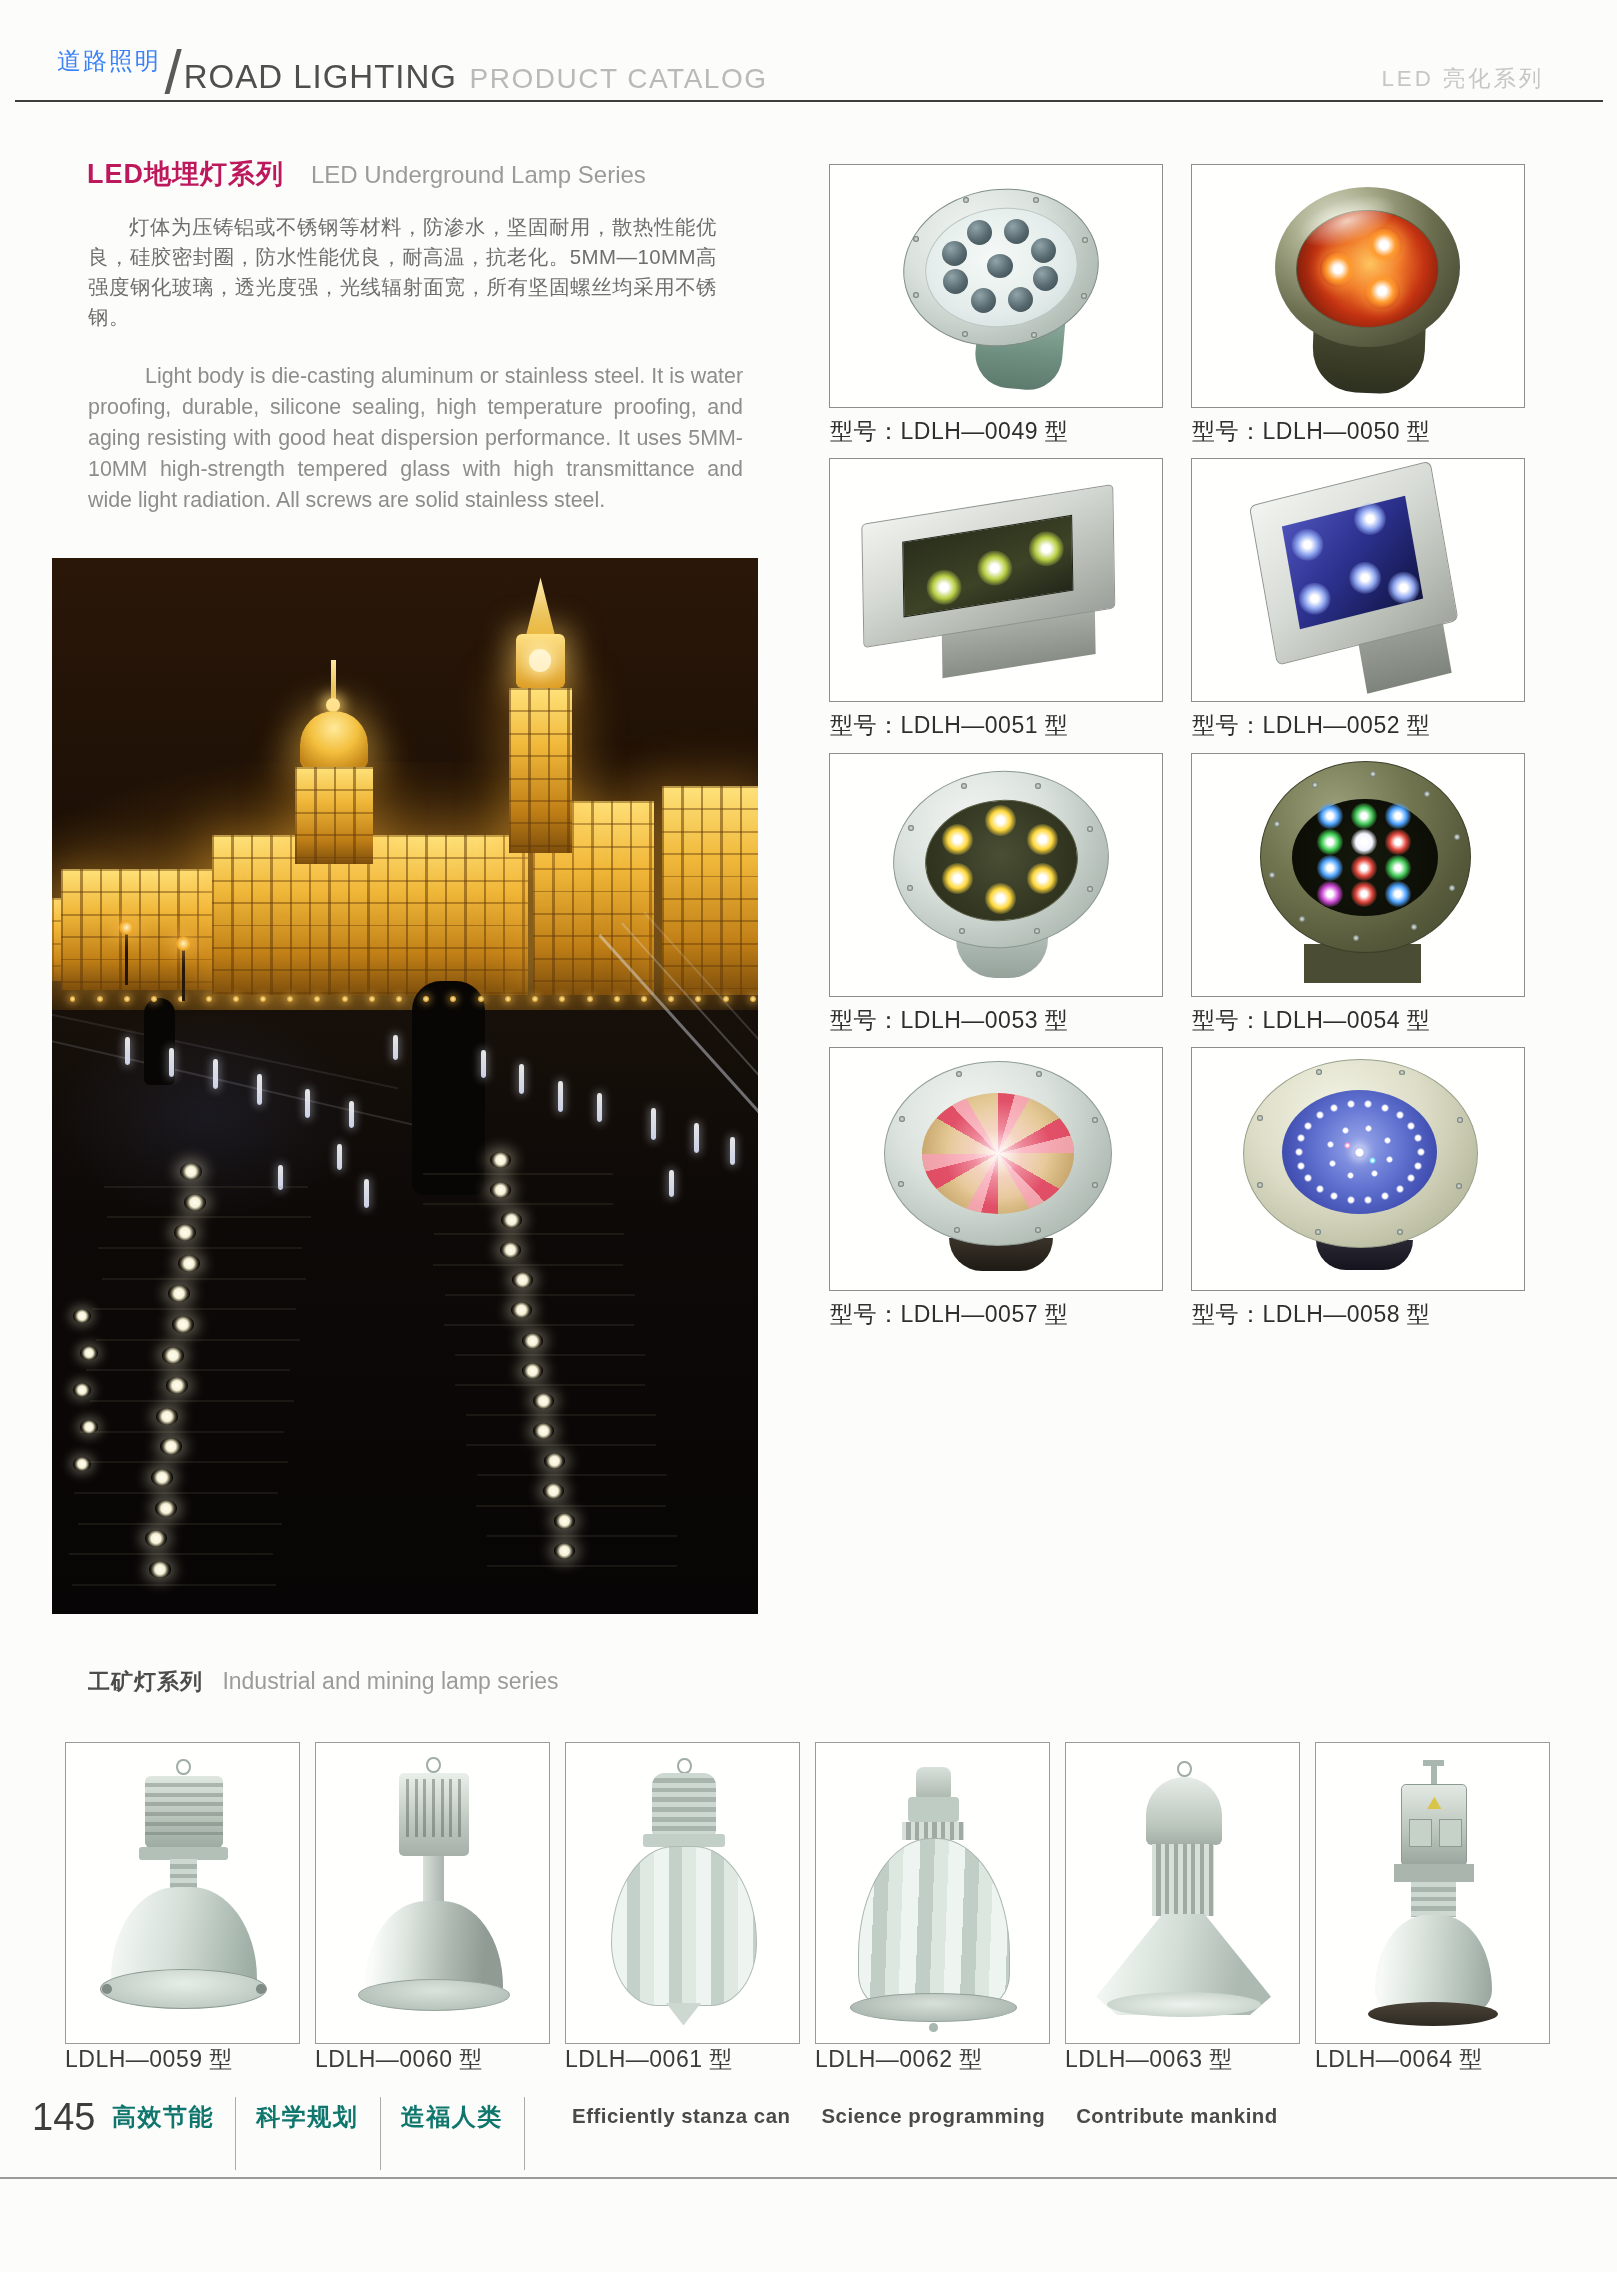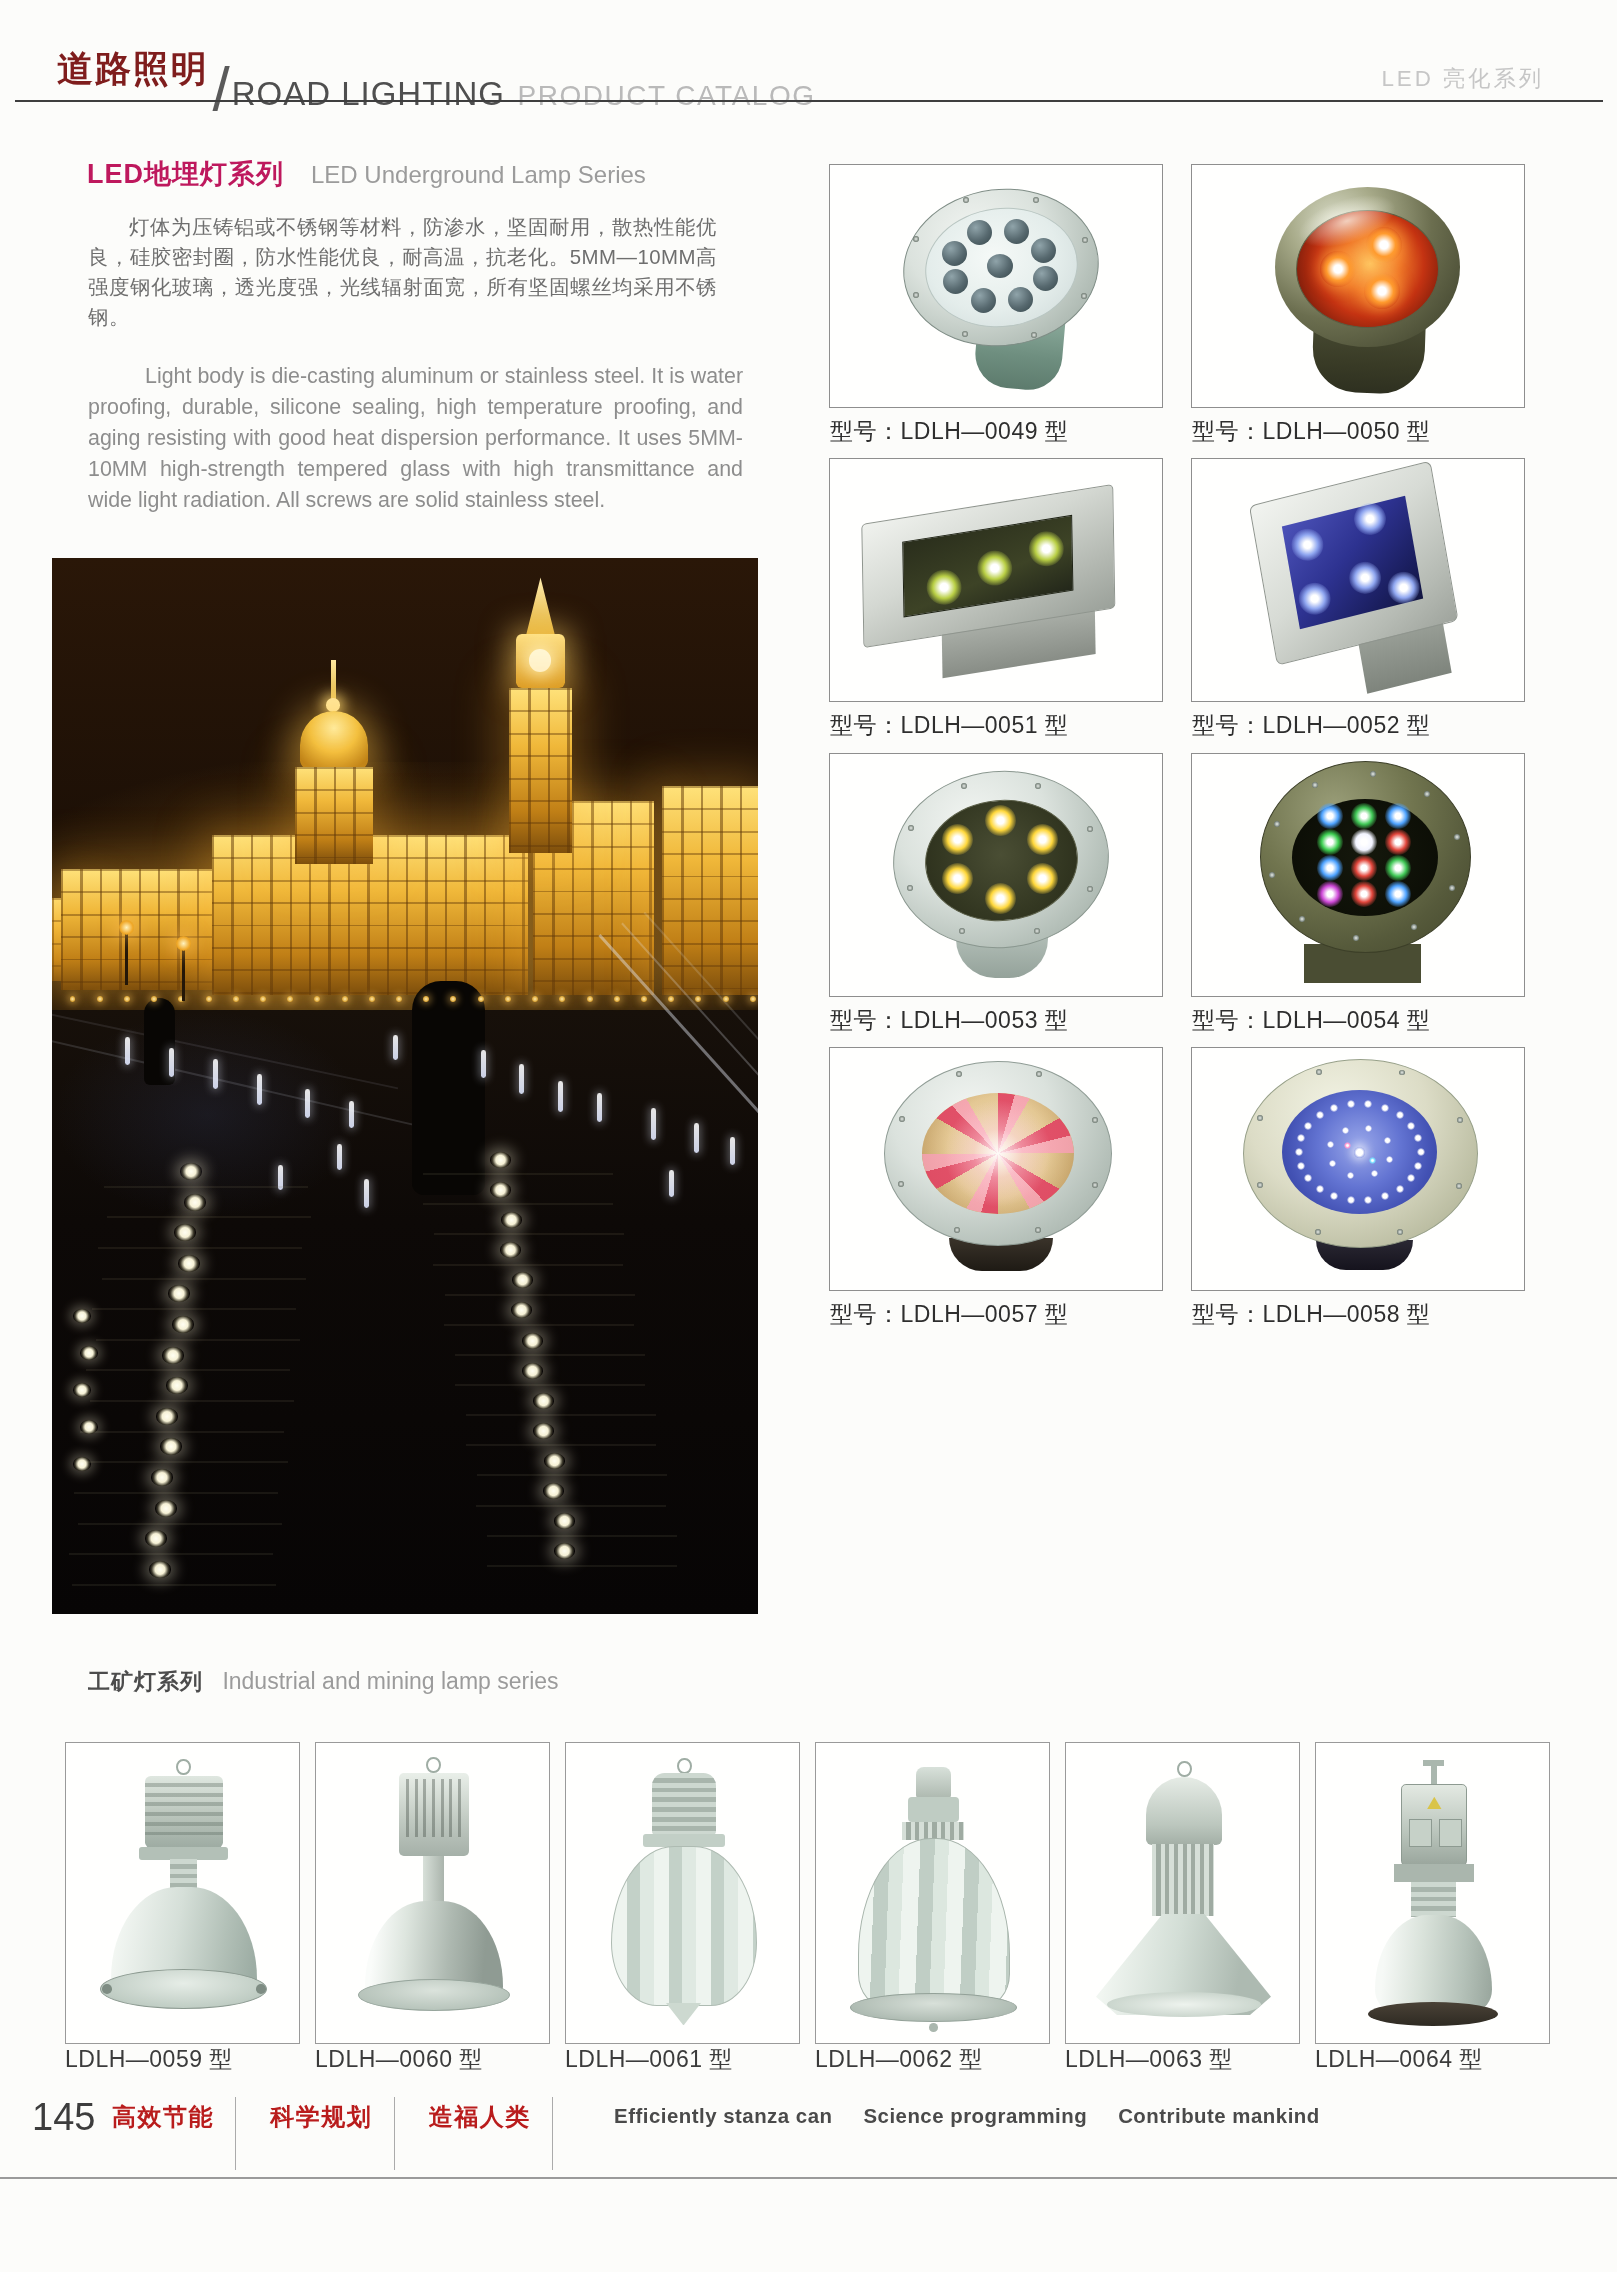--- a/index.html
+++ b/index.html
@@ -1,21 +1,21 @@
 <!DOCTYPE html>
 <html style="font-size:7.8px"><head>
 <meta charset="utf-8">
 <style>
   html,body{margin:0;padding:0;background:#e9e9e9;}
   .page{position:relative;width:1617px;height:2273px;background:#fcfcfa;overflow:hidden;
         font-family:"Liberation Sans","DejaVu Sans",sans-serif;}
 
   
   .brand{position:absolute;left:57px;top:45px;display:flex;align-items:flex-end;white-space:nowrap;}
-  .brand-cn{font-size:36px;font-weight:700;color:#7f1d1d;letter-spacing:1.9px;margin-bottom:19.4px;}
+  .brand-cn{font-size:24px;font-weight:400;color:#3b82f6;letter-spacing:1.9px;margin-bottom:19.4px;}
   .brand-slash{font-size:62px;font-weight:200;color:#5a5a5a;line-height:.78;margin:0 1.9px 0 3.9px;}
   .brand-en{font-size:33px;color:#4f4f4f;letter-spacing:1px;}
   .brand-sub{font-size:28px;color:#b9b9b9;letter-spacing:1.5px;margin-left:12.6px;margin-bottom:1px;}
   .series{position:absolute;right:73px;top:63px;font-size:22.4px;color:#c6c6c6;letter-spacing:2.9px;}
   .header-rule{position:absolute;left:14.6px;top:100px;width:1588px;height:1.9px;background:#3e3e3e;}
 
   
   .intro-title{position:absolute;left:87px;top:156px;white-space:nowrap;}
   .t-cn{font-size:27px;font-weight:700;color:#be185d;letter-spacing:1px;}
   .t-en{font-size:24px;color:#9b9b9b;margin-left:27px;}
@@ -52,21 +52,21 @@
   .mt-en{font-size:23px;color:#9b9b9b;margin-left:19.4px;}
   .m-row{position:absolute;left:65px;top:1742px;display:flex;gap:14px;}
   .m-cell{width:236px;}
   .m-box{width:233px;height:300px;border:1.5px solid #9a9a9a;background:#fffffe;position:relative;overflow:hidden;}
   .m-box *{position:absolute;}
   .m-label{margin-top:0;font-size:23px;color:#3b3b3b;letter-spacing:0.5px;white-space:nowrap;}
 
   
   .footer{position:absolute;left:32px;top:2097px;display:flex;align-items:flex-start;}
   .page-num{font-size:38px;color:#3d3d3d;font-weight:500;line-height:1;margin-right:16.5px;margin-top:1px;}
-  .slogan{font-size:24px;font-weight:700;color:#b91c1c;padding:3.9px 21.4px 0 0;margin-right:34px;
+  .slogan{font-size:24px;font-weight:700;color:#0f766e;padding:3.9px 21.4px 0 0;margin-right:20px;
           border-right:1.5px solid #ababab;height:73px;box-sizing:border-box;letter-spacing:1.5px;}
   .footer-en{display:flex;gap:31px;margin-left:27px;padding-top:7.8px;}
   .sl-en{font-size:20.4px;font-weight:700;color:#4a4a4a;letter-spacing:0.5px;}
   .footer-rule{position:absolute;left:0;top:2177px;width:1617px;height:1.9px;background:#9a9a9a;}
 </style>
 </head>
 <body>
 
 <div class="page">
 

